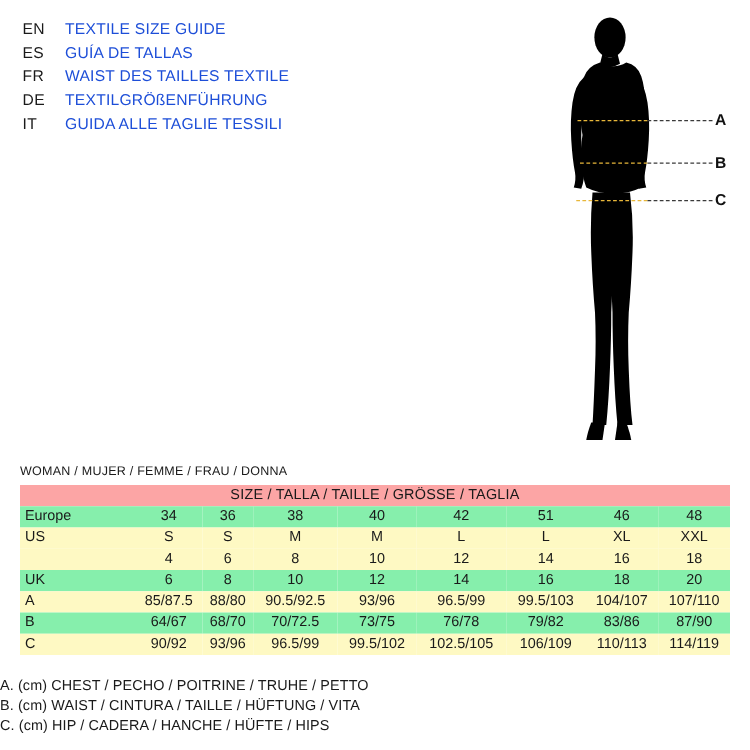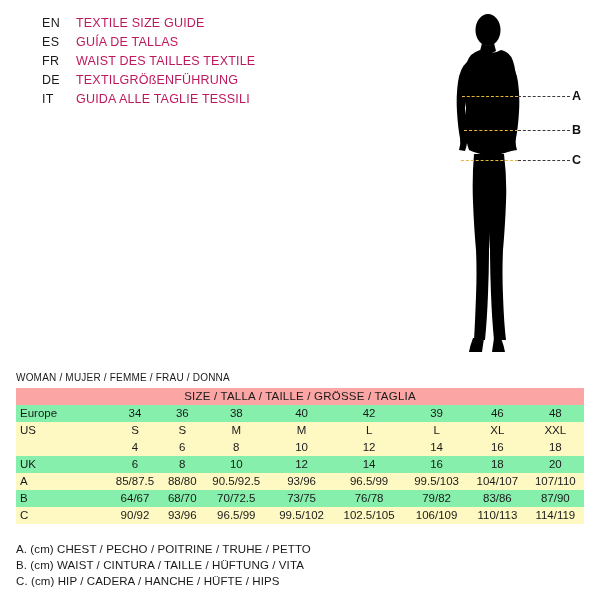--- a/index.html
+++ b/index.html
@@ -26,26 +26,25 @@
   .lang-row {
     display: flex;
     align-items: baseline;
     height: 19px;
   }
   .lang-code {
     width: 34px;
     font-size: 12.5px;
     letter-spacing: .3px;
     color: #1a1a1a;
-    margin-left: 24px;
   }
   .lang-text {
     font-size: 12.5px;
     letter-spacing: .2px;
-    color: #be185d;
+    color: #1d4ed8;
   }
 
   
   #figure-wrap {
     position: absolute;
     left: 430px;
     top: 8px;
     width: 160px;
     height: 370px;
   }
@@ -110,21 +109,21 @@
   tr.shade td {
     background: #fef9c3;
   }
   tr.plain td {
     background: #86efac;
   }
 
   
   #legend {
     position: absolute;
-    left: 16px;
+    left: 0;
     top: 541px;
     width: 568px;
   }
   .legend-row {
     font-size: 11.5px;
     height: 16px;
     line-height: 16px;
     letter-spacing: .1px;
   }
 </style>
@@ -229,21 +228,21 @@
       <td colspan="9">SIZE / TALLA / TAILLE / GRÖSSE / TAGLIA</td>
     </tr>
 
     <tr class="plain">
       <td class="rowhead">Europe</td>
       <td>34</td>
       <td>36</td>
       <td>38</td>
       <td>40</td>
       <td>42</td>
-      <td>39</td>
+      <td>51</td>
       <td>46</td>
       <td>48</td>
     </tr>
 
     <tr class="shade">
       <td class="rowhead">US</td>
       <td>S</td>
       <td>S</td>
       <td>M</td>
       <td>M</td>

